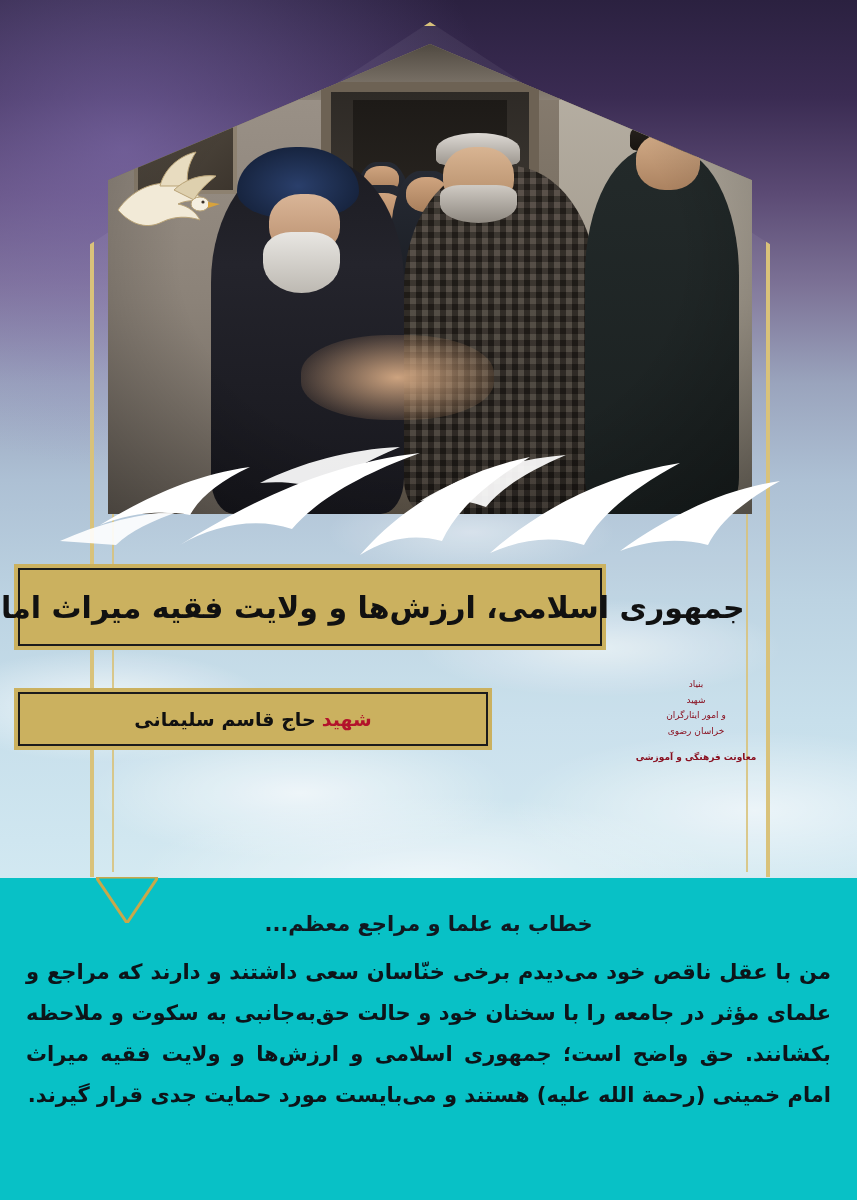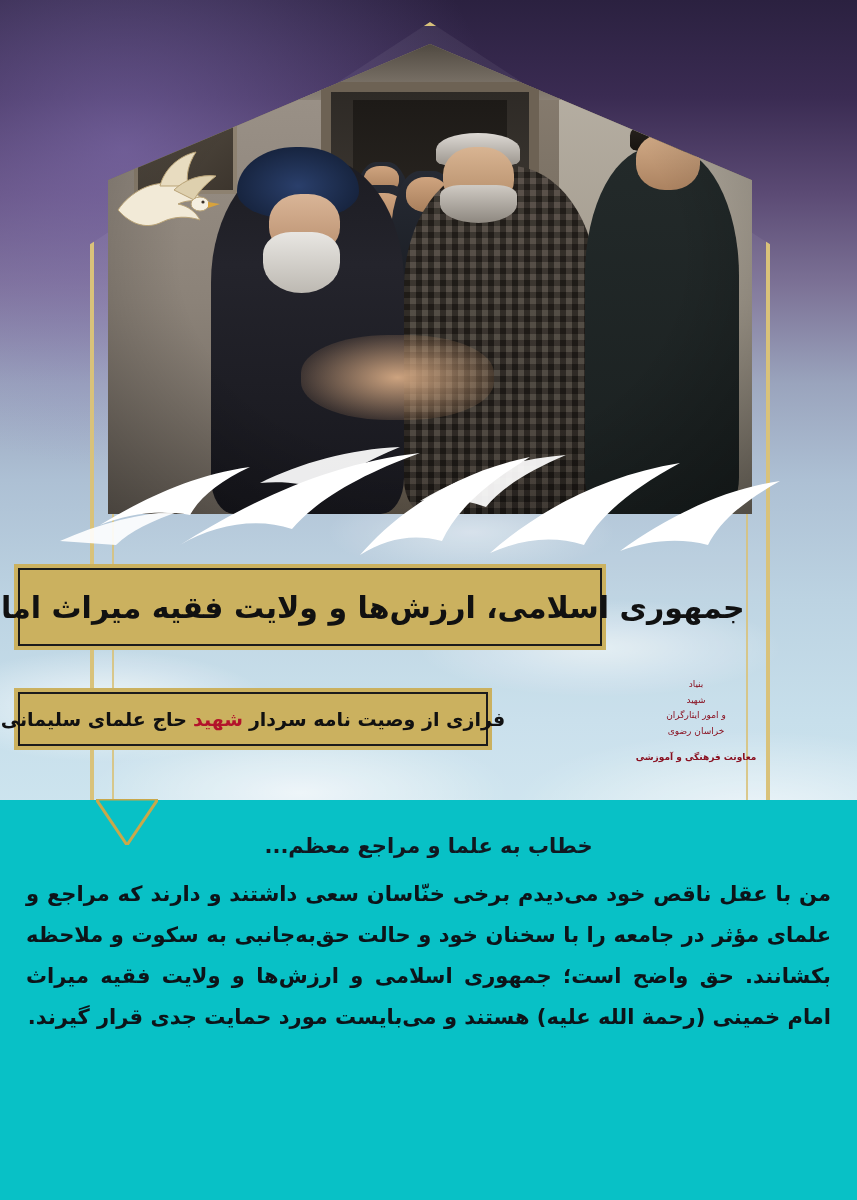--- a/index.html
+++ b/index.html
@@ -343,21 +343,21 @@
     font-weight: bold;
     margin-top: 14px;
   }
 
   
   .panel {
     position: absolute;
     left: 0;
     right: 0;
     bottom: 0;
-    height: 400px;
+    height: 322px;
     background: #08c1c6;
     color: #0f1720;
     direction: rtl;
   }
   .panel-notch-border {
     position: absolute;
     left: 96px;
     top: -1px;
     width: 62px;
     height: 46px;
@@ -454,23 +454,22 @@
   </svg>
 
   <div class="headline">
     <div class="headline-inner">
       <span class="headline-text">جمهوری اسلامی، ارزش‌ها و ولایت فقیه میراث امام هستند</span>
     </div>
   </div>
 
   <div class="subline">
     <div class="subline-inner">
-      <span class="subline-text">فرازی از وصیت نامه سردار</span>
       <span class="subline-highlight">شهید</span>
-      <span class="subline-text">حاج علمای سلیمانی</span>
+      <span class="subline-text">حاج قاسم سلیمانی</span>
     </div>
   </div>
 
   <div class="logo-block">
     <div class="logo-caption">بنیاد</div>
     <div class="logo-caption">شهید</div>
     <div class="logo-caption">و امور ایثارگران</div>
     <div class="logo-caption">خراسان رضوی</div>
     <div class="logo-caption-sub">معاونت فرهنگی و آموزشی</div>
   </div>

